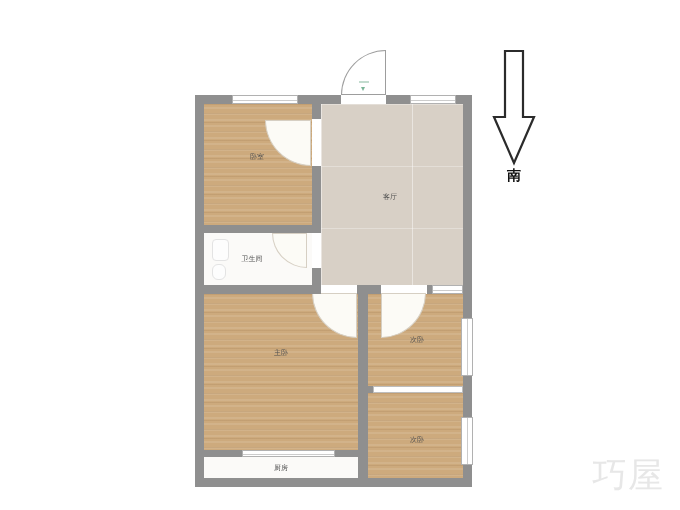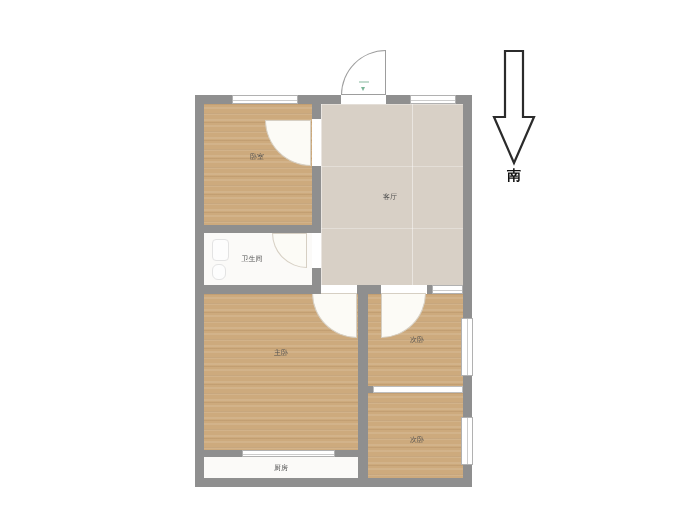--- a/index.html
+++ b/index.html
@@ -105,14 +105,15 @@
   <div class="room-label" style="left:281px;top:467px;">厨房</div>
 
   <div class="entry-marker-bar" style="left:359px;top:81px;width:10px;height:2px;"></div>
   <div class="entry-marker" style="left:361px;top:85px;">▾</div>
 
   <svg class="compass" viewBox="0 0 52 125">
     <polygon points="17,6 35,6 35,72 46,72 26,118 6,72 17,72" fill="#ffffff" stroke="#2b2b2b" stroke-width="2.2" stroke-linejoin="miter"></polygon>
   </svg>
   <div class="south-label">南</div>
 
+  <div class="watermark">巧屋</div>
 
 </div>
 
 </body></html>

